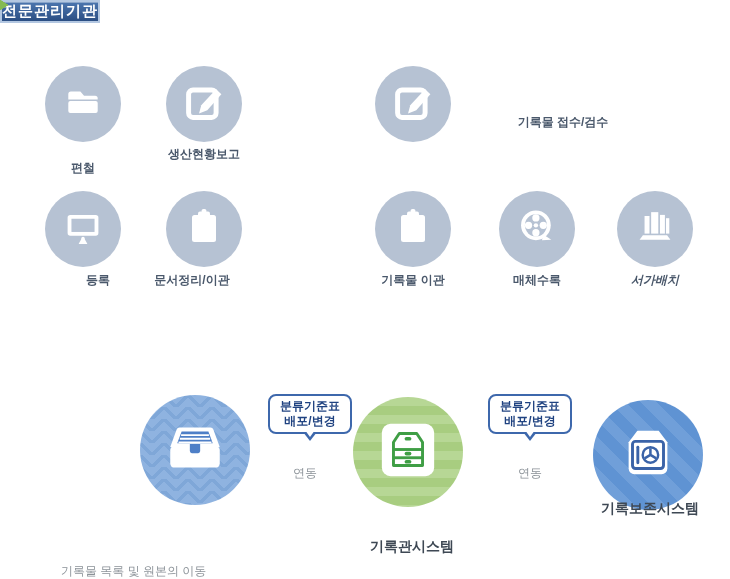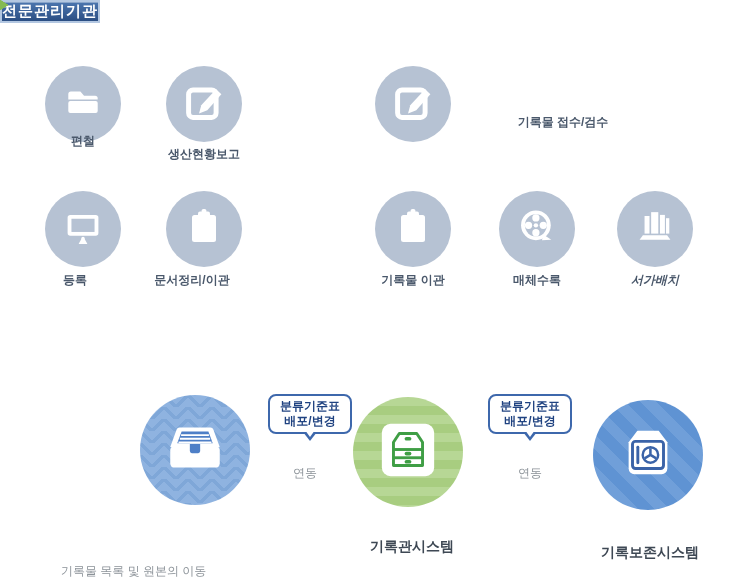--- a/index.html
+++ b/index.html
@@ -95,21 +95,21 @@
   <div class="flowlabel" style="left:563px;top:114px;">기록물 접수/검수</div>
 
   <div class="node" style="left:45px;top:66px;">
     <span>
       <svg width="42" height="42" viewBox="0 0 40 40">
         <path fill="#fff" d="M6 12.5a2.5 2.5 0 0 1 2.5-2.5h9l3.5 4h10.5a2.5 2.5 0 0 1 2.5 2.5v1H6z"></path>
         <rect x="6" y="19" width="28" height="11.5" rx="2" fill="#fff"></rect>
       </svg>
     </span>
   </div>
-  <div class="nlabel" style="left:83px;top:134px;">편철</div>
+  <div class="nlabel" style="left:83px;top:161px;">편철</div>
 
   <div class="node" style="left:166px;top:66px;">
     <span>
       <svg width="44" height="44" viewBox="0 0 40 40">
         <rect x="6" y="9" width="25" height="25" rx="4" fill="none" stroke="#fff" stroke-width="4.5"></rect>
         <path fill="#fff" d="M15.5 30.5l2-7.5L31 8.5 35.8 13 23 27.5z"></path>
       </svg>
     </span>
   </div>
   <div class="nlabel" style="left:204px;top:147px;">생산현황보고</div>
@@ -117,21 +117,21 @@
   <div class="node" style="left:45px;top:191px;">
     <span>
       <svg width="44" height="44" viewBox="0 0 40 40">
         <rect x="6" y="9" width="28" height="19" rx="2.5" fill="#fff"></rect>
         <rect x="9.5" y="12.5" width="21" height="12" fill="#b6c2d3"></rect>
         <circle cx="20" cy="30.5" r="1.6" fill="#fff"></circle>
         <path d="M16 35.5l2.5-4.5h3l2.5 4.5z" fill="#fff"></path>
       </svg>
     </span>
   </div>
-  <div class="nlabel" style="left:75px;top:273px;text-align:right;">등록</div>
+  <div class="nlabel" style="left:98px;top:273px;text-align:right;">등록</div>
 
   <div class="node" style="left:166px;top:191px;">
     <span>
       <svg width="40" height="40" viewBox="0 0 40 40">
         <rect x="8" y="8" width="24" height="27" rx="2.5" fill="#fff"></rect>
         <rect x="14" y="4.5" width="12" height="7" rx="2" fill="#fff"></rect>
         <rect x="17.5" y="2" width="5" height="4" rx="2" fill="#fff"></rect>
       </svg>
     </span>
   </div>
@@ -218,21 +218,21 @@
     <span>
       <svg width="62" height="62" viewBox="0 0 64 64">
         <path d="M12 21L21 9h22l9 12v27a6 6 0 0 1-6 6H18a6 6 0 0 1-6-6z" fill="#fff"></path>
         <rect x="16" y="20" width="32" height="28" rx="3" fill="none" stroke="#3a63a8" stroke-width="3"></rect>
         <line x1="21.5" y1="26" x2="21.5" y2="42" stroke="#3a63a8" stroke-width="3" stroke-linecap="round"></line>
         <circle cx="34.5" cy="34" r="8" fill="none" stroke="#3a63a8" stroke-width="2.5"></circle>
         <path d="M34.5 34V27.2M34.5 34l6 3.5M34.5 34l-6 3.5" stroke="#3a63a8" stroke-width="2.6" fill="none"></path>
       </svg>
     </span>
   </div>
-  <div class="syslabel" style="left:650px;top:544px;">기록보존시스템</div>
+  <div class="syslabel" style="left:650px;top:500px;">기록보존시스템</div>
 
   <div class="bubble" style="left:310px;top:394px;">
     <div>분류기준표</div>
     <div>배포/변경</div>
   </div>
   <div class="linklabel" style="left:305px;top:465px;">연동</div>
 
   <div class="bubble" style="left:530px;top:394px;">
     <div>분류기준표</div>
     <div>배포/변경</div>

